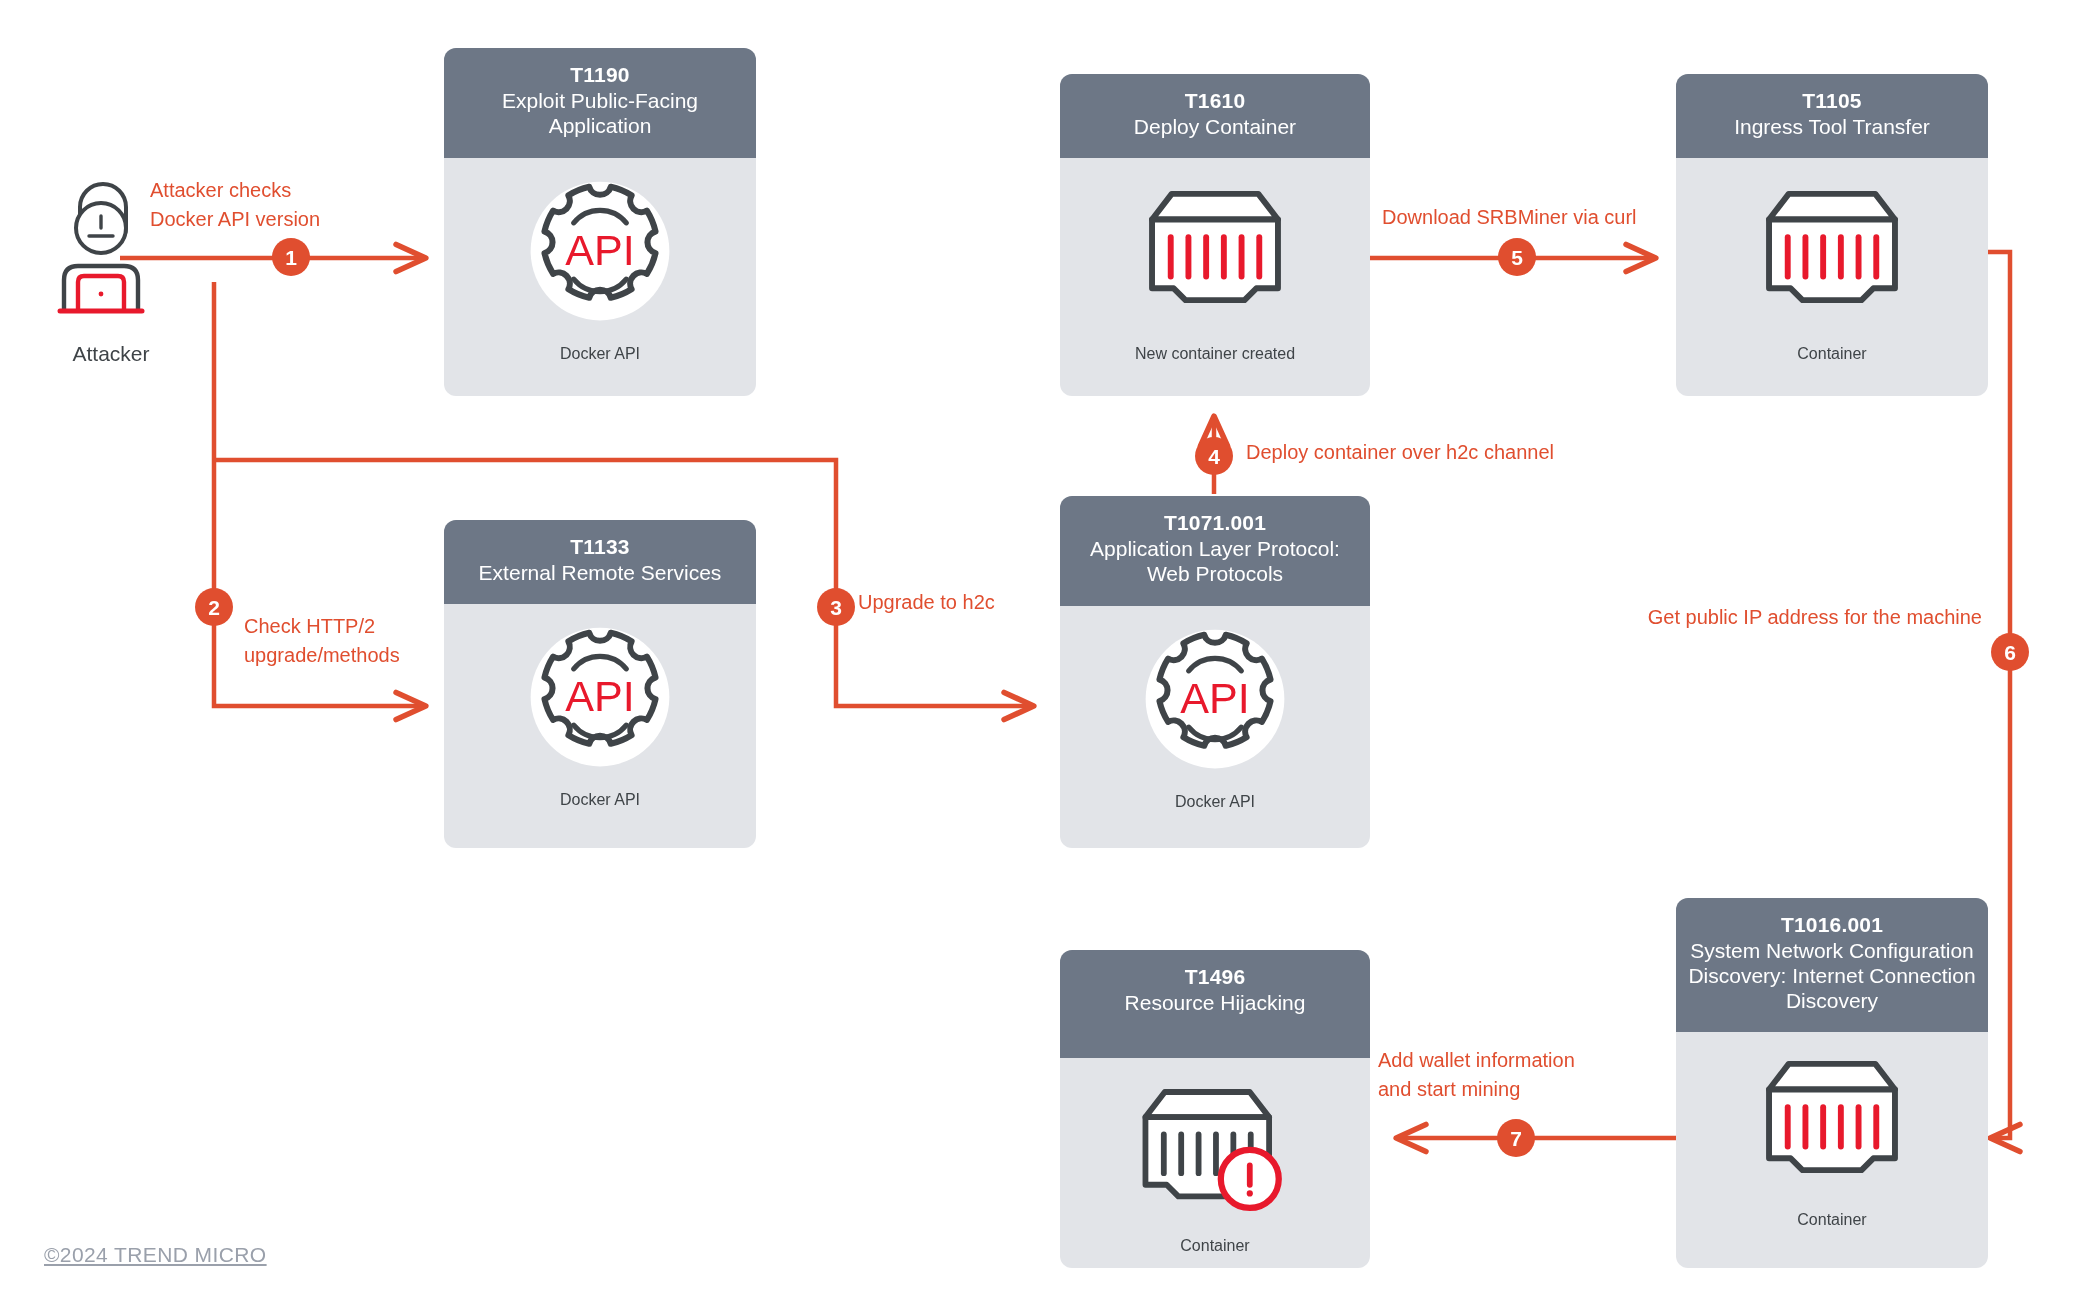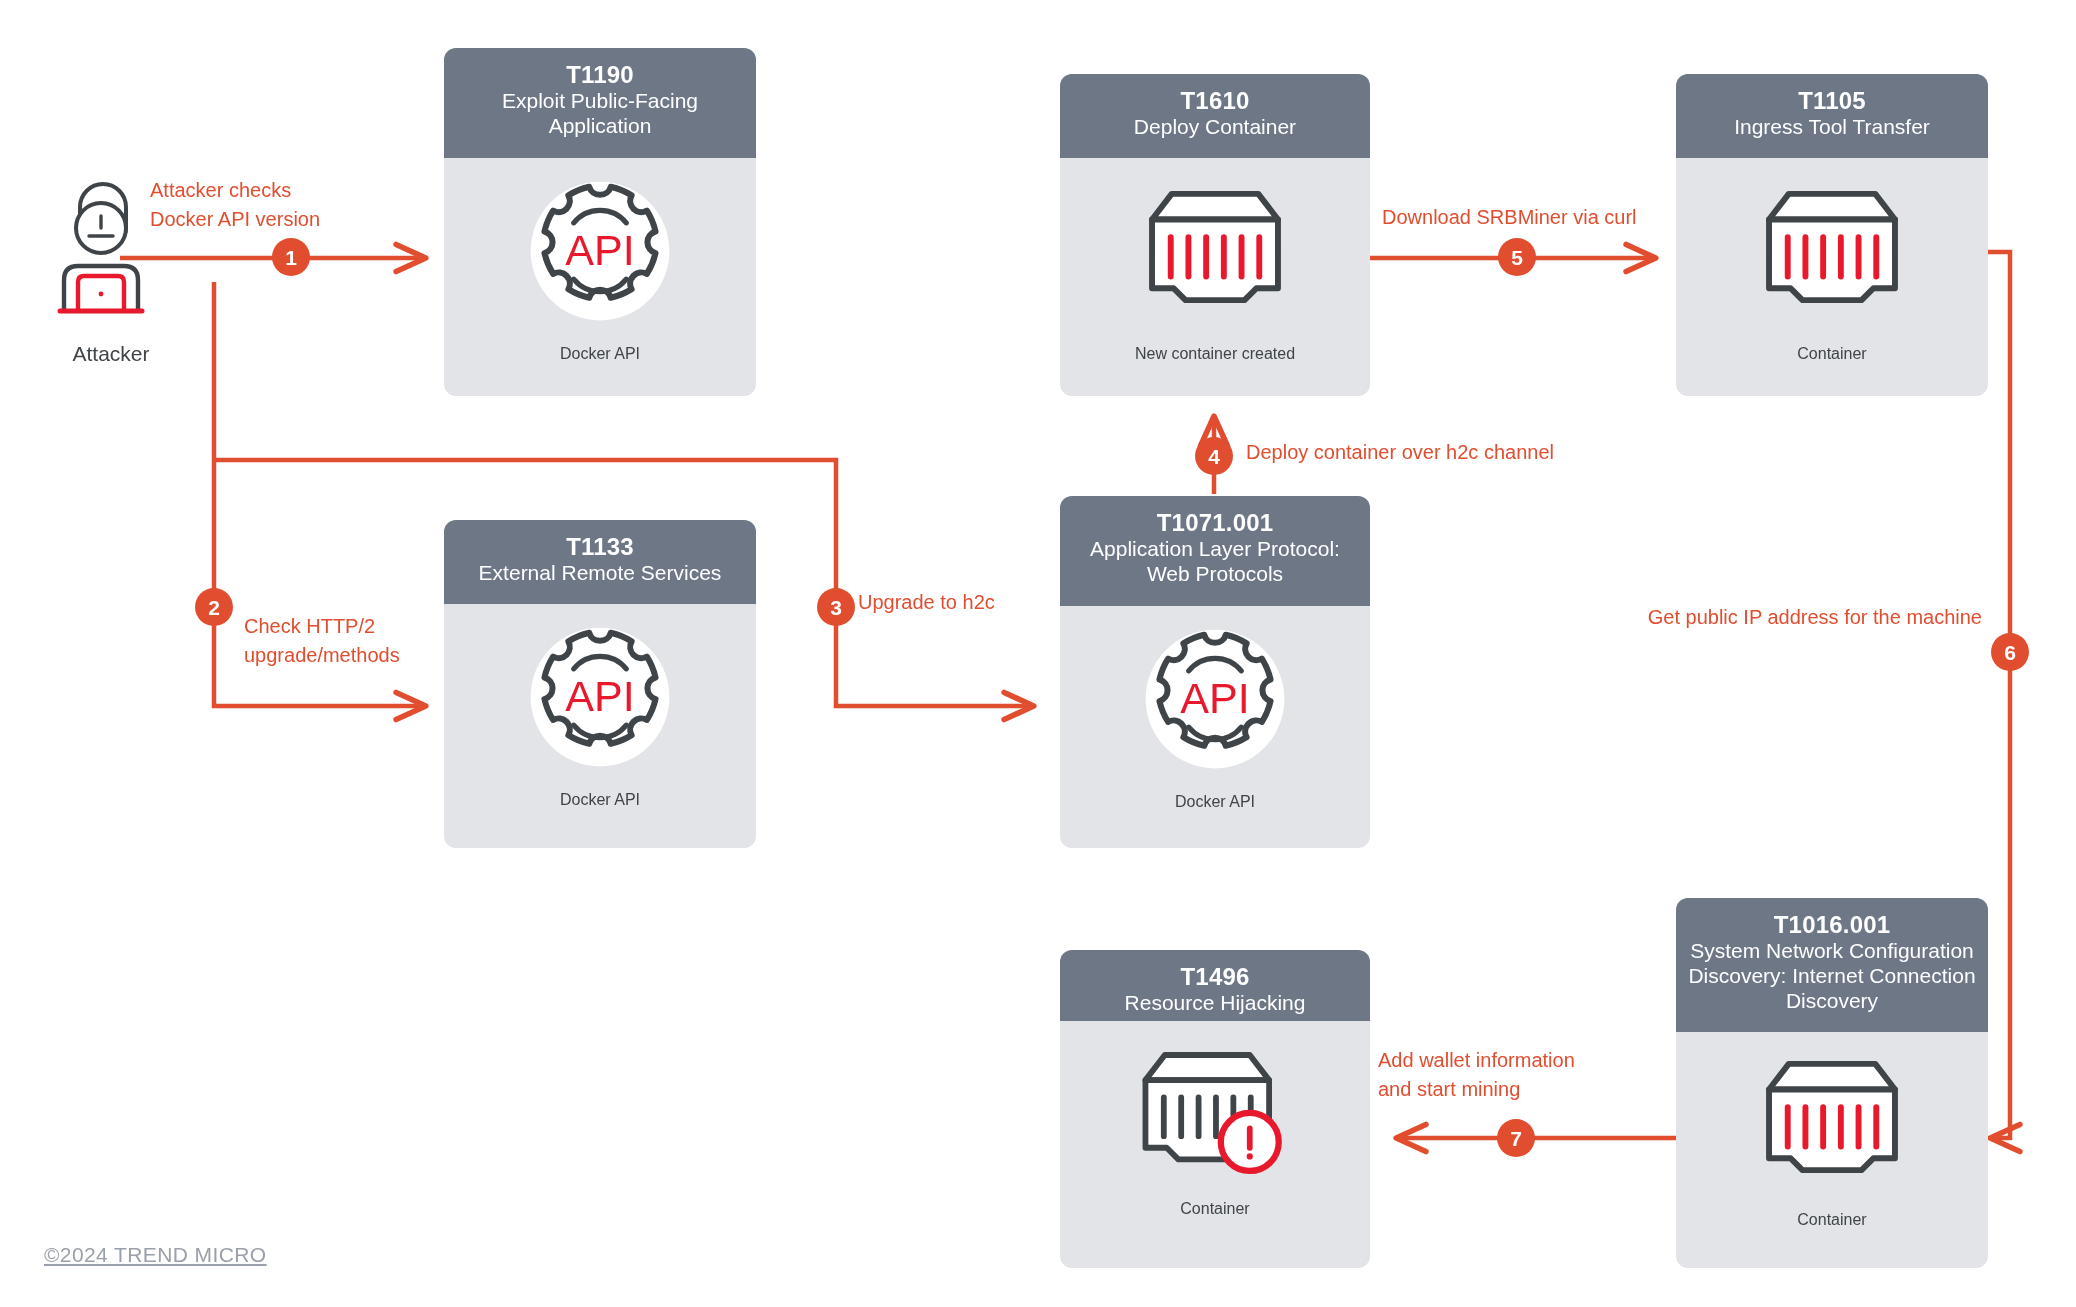--- a/index.html
+++ b/index.html
@@ -35,21 +35,21 @@
   }
   .card-header {
     background: #6d7786;
     color: #ffffff;
     text-align: center;
     padding: 14px 10px 16px 10px;
     box-sizing: border-box;
   }
   .card-id {
     font-weight: bold;
-    font-size: 24px;
+    font-size: 21px;
     line-height: 26px;
     letter-spacing: 0.2px;
   }
   .card-title {
     font-size: 21px;
     line-height: 25px;
     font-weight: 400;
   }
   .card-body {
     position: relative;
@@ -282,21 +282,21 @@
             <line x1="107" y1="52" x2="107" y2="92"></line>
             <line x1="125" y1="52" x2="125" y2="92"></line>
           </g>
         </svg>
       </div>
       <div class="card-caption" style="margin-top:26px;">Container</div>
     </div>
   </div>
 
   <div class="card" style="left:1060px; top:950px; width:310px; height:318px;">
-    <div class="card-header" style="height:71px;">
+    <div class="card-header" style="height:108px;">
       <div class="card-id">T1496</div>
       <div class="card-title">Resource Hijacking</div>
     </div>
     <div class="card-body" style="height:234px; padding-top:26px;">
       <div>
         <svg viewBox="0 0 176 134" width="170" height="130" xmlns="http://www.w3.org/2000/svg">
           <path d="M16,34 L36,8 L124,8 L144,34 Z" fill="#ffffff" stroke="#3f4448" stroke-width="6" stroke-linejoin="round"></path>
           <path d="M16,34 L16,104 L38,104 L50,116 L110,116 L122,104 L144,104 L144,34 Z" fill="#ffffff" stroke="#3f4448" stroke-width="6" stroke-linejoin="round"></path>
           <g stroke="#3f4448" stroke-width="6" stroke-linecap="round">
             <line x1="35" y1="52" x2="35" y2="92"></line>

